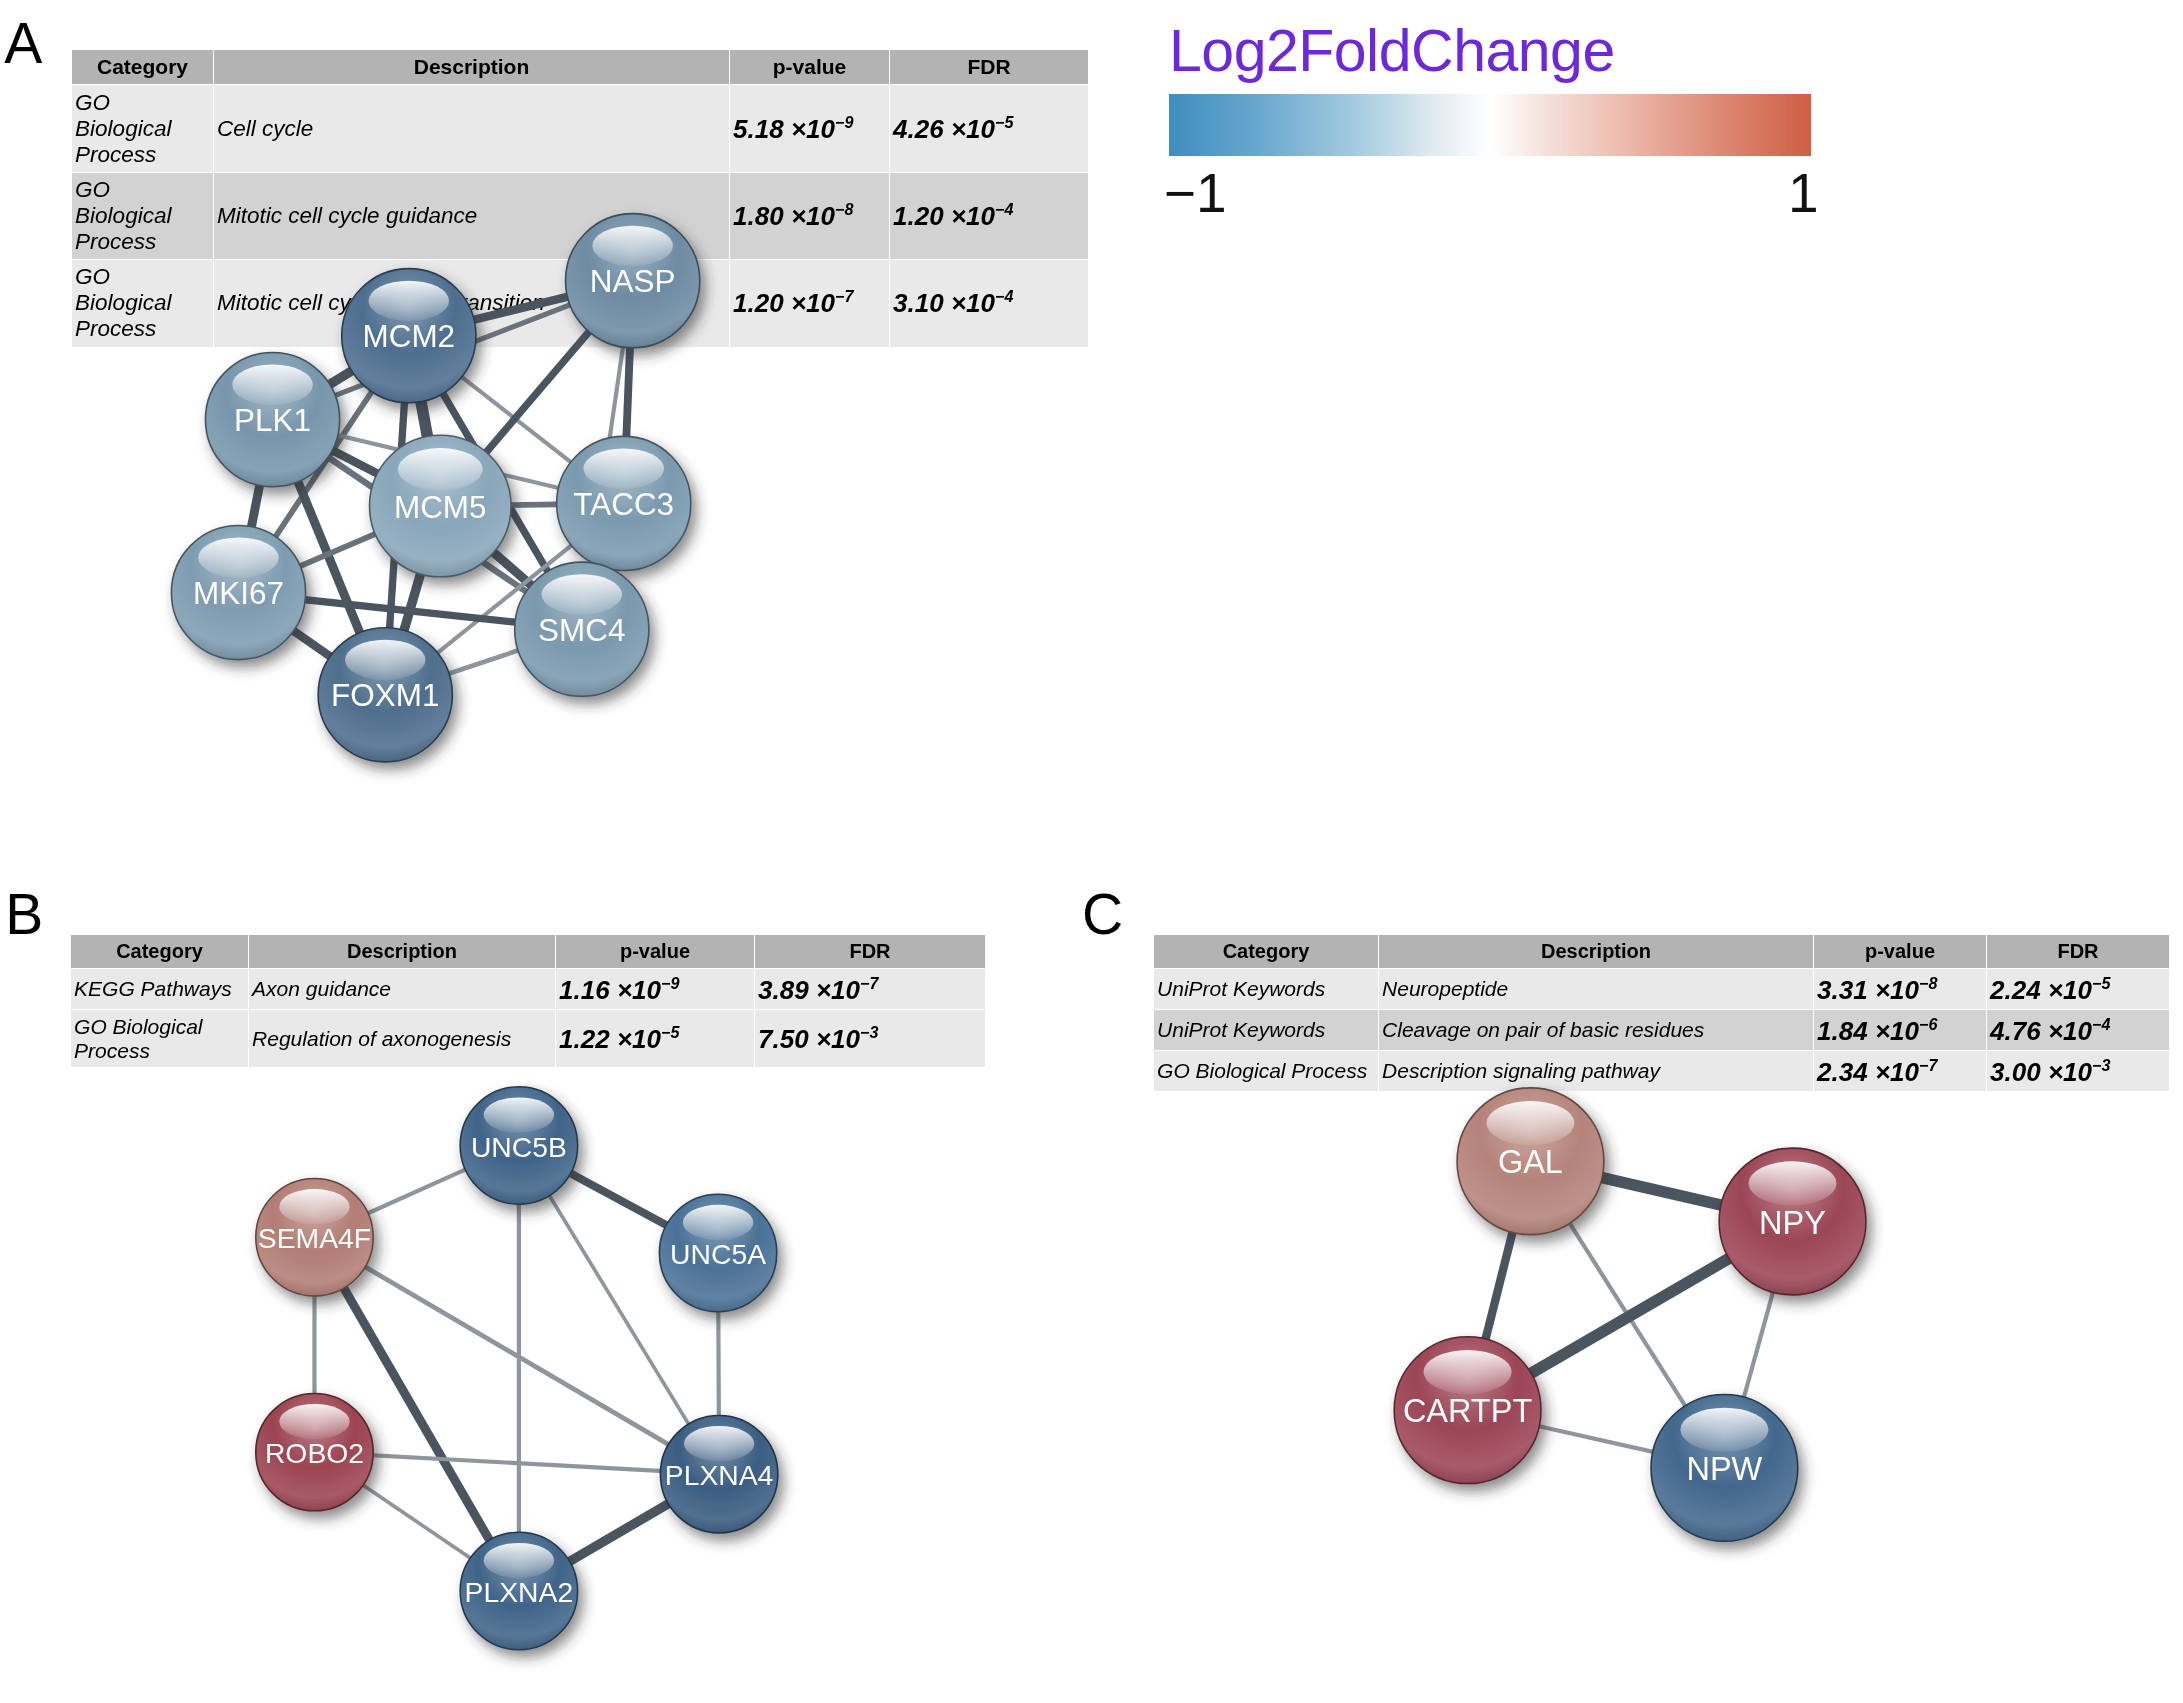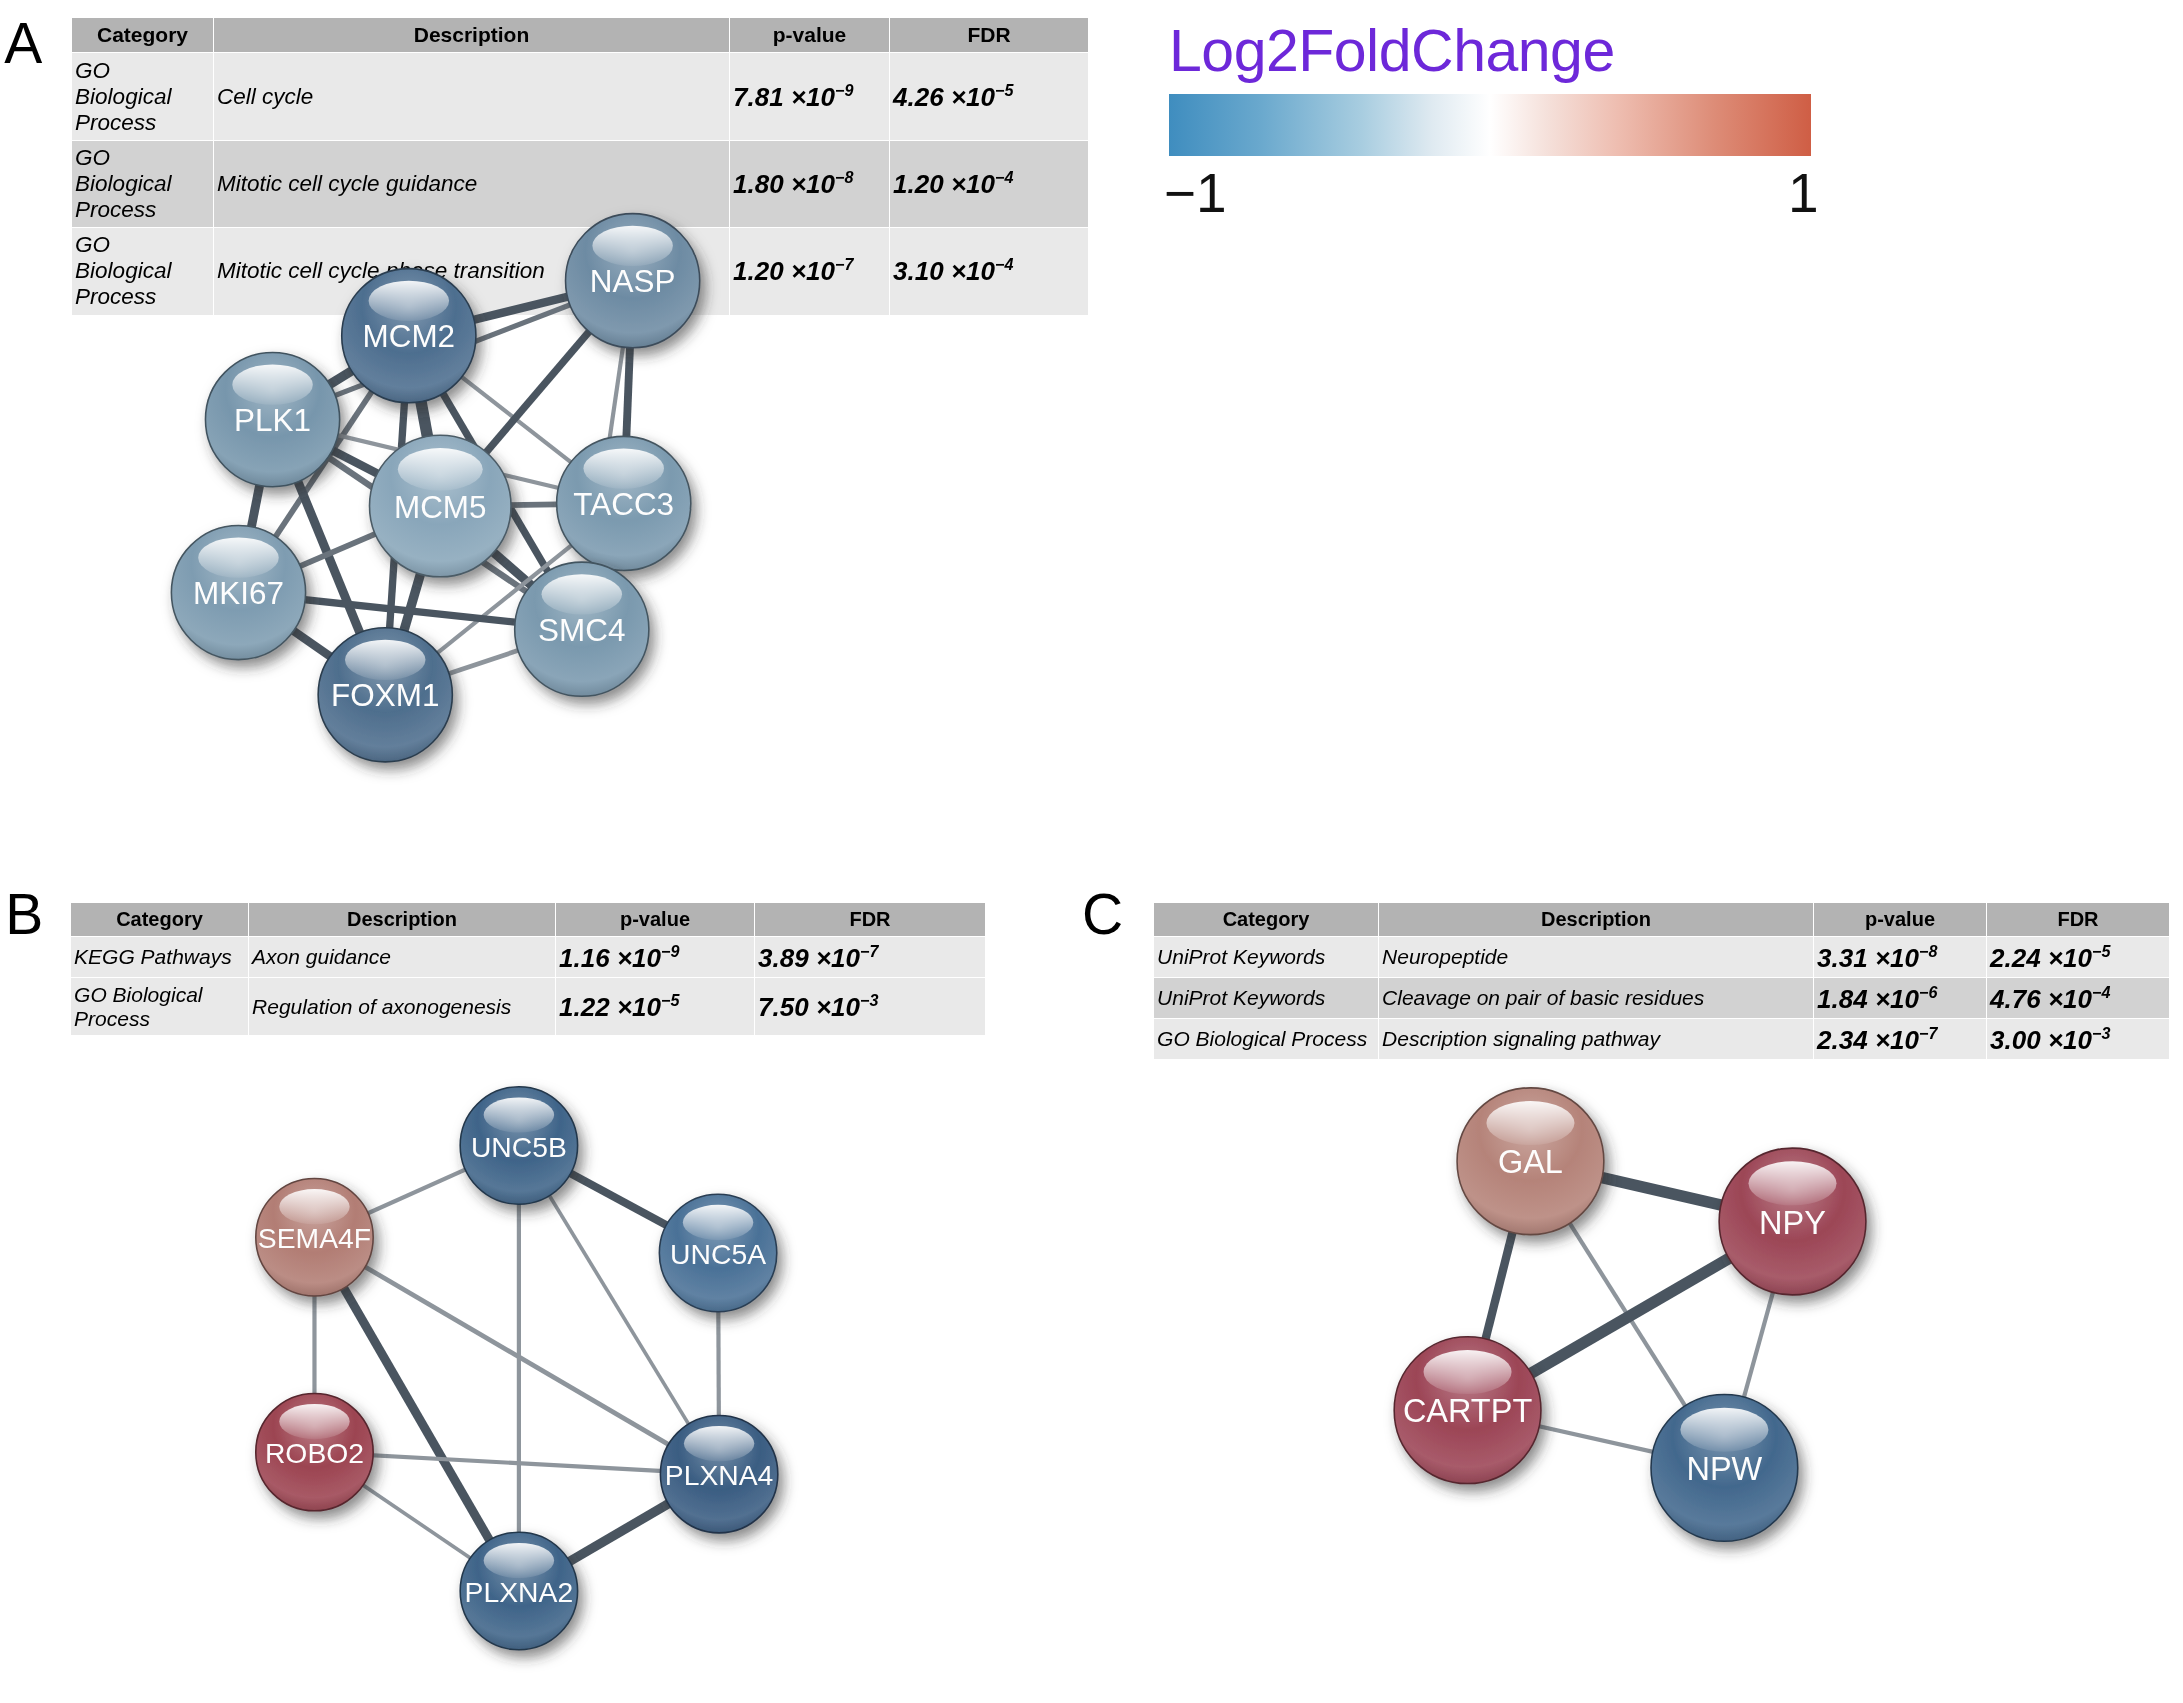--- a/index.html
+++ b/index.html
@@ -3,21 +3,21 @@
 <meta charset="utf-8">
 <style>
   html,body{margin:0;padding:0;background:#ffffff;}
   body{width:2183px;height:1704px;position:relative;overflow:hidden;
        font-family:"Liberation Sans","DejaVu Sans",sans-serif;color:#000;}
 
   .panel-label{position:absolute;font-size:57px;font-weight:400;color:#000;
                font-family:"Liberation Sans",sans-serif;line-height:1;}
 
   
-  table.enrich{border-collapse:collapse;table-layout:fixed;background:#404040;}
+  table.enrich{border-collapse:collapse;table-layout:fixed;background:#404040;margin-top:32px;}
   table.enrich th{background:#b3b3b3;color:#000;font-weight:bold;text-align:center;
       border:1.6px solid #ffffff;padding:5.2px 3.1px;}
   table.enrich td{text-align:left;border:1.6px solid #ffffff;padding:4.2px 3.1px;color:#000;font-style:italic;}
   table.enrich tr.r0 td{background:#e9e9e9;}
   table.enrich tr.r1 td{background:#d2d2d2;}
   table.enrich tr.r2 td{background:#e9e9e9;}
   .num{font-weight:bold;white-space:nowrap;}
   .num sup{font-size:0.62em;vertical-align:super;font-weight:bold;}
 
   #tableA{position:absolute;left:71px;top:17px;width:1017px;}
@@ -68,21 +68,21 @@
     <th>Category</th>
     <th>Description</th>
     <th>p-value</th>
     <th>FDR</th>
   </tr>
     </thead>
   <tbody>
     <tr class="r0">
       <td>GO Biological Process</td>
       <td>Cell cycle</td>
-      <td class="num"><span>7.81</span> ×10<sup>−9</sup></td>
+      <td class="num"><span>5.18</span> ×10<sup>−9</sup></td>
       <td class="num"><span>4.26</span> ×10<sup>−5</sup></td>
     </tr>
     <tr class="r1">
       <td>GO Biological Process</td>
       <td>Mitotic cell cycle guidance</td>
       <td class="num"><span>1.80</span> ×10<sup>−8</sup></td>
       <td class="num"><span>1.20</span> ×10<sup>−4</sup></td>
     </tr>
     <tr class="r2">
       <td>GO Biological Process</td>

